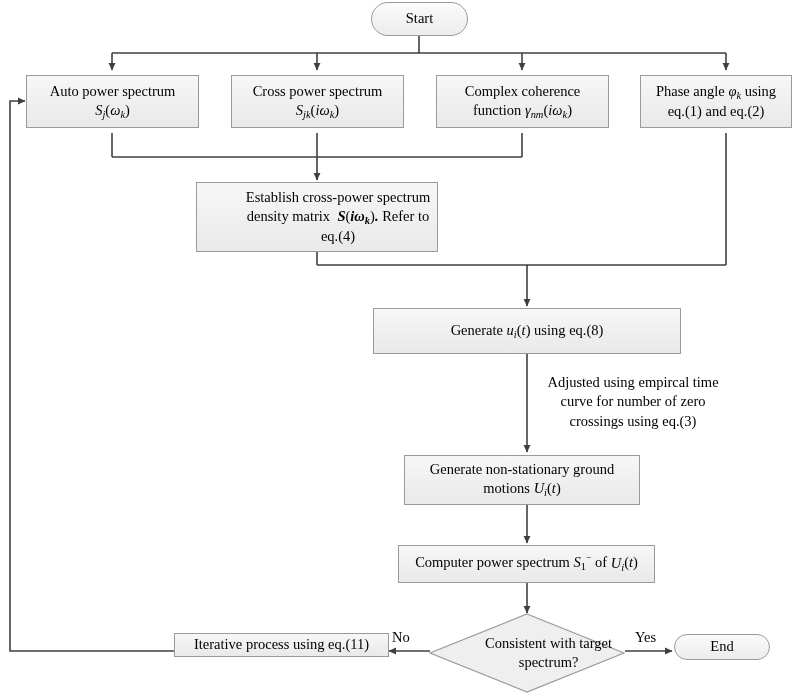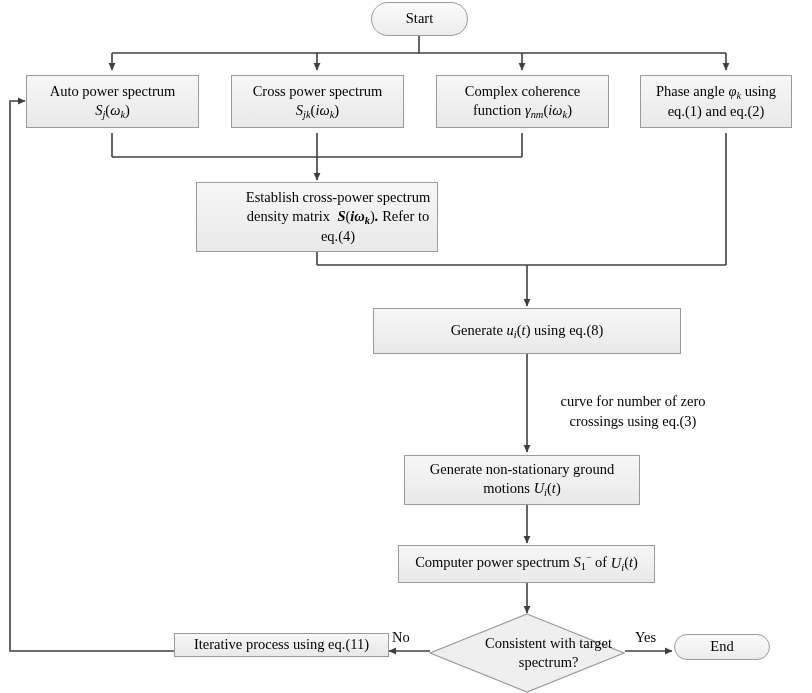--- a/index.html
+++ b/index.html
@@ -161,21 +161,21 @@
 
   <div class="node" style="left:196px; top:182px; width:242px; height:70px;padding-left:48px;">
     <span class="txt">Establish cross-power spectrum<br>density matrix&nbsp; <b class="bi">S</b>(<b class="bi">iω<sub>k</sub></b>)<b class="bi">.</b> Refer to<br>eq.(4)</span>
   </div>
 
   <div class="node" style="left:373px; top:308px; width:308px; height:46px;">
     <span class="txt">Generate <i class="v">u<sub>i</sub></i>(<i class="v">t</i>) using eq.(8)</span>
   </div>
 
   <div class="free-label" style="left:533px; top:373px; width:200px;">
-    <br>
+    <span>Adjusted using empircal time</span><br>
     <span>curve for number of zero</span><br>
     <span>crossings using eq.(3)</span>
   </div>
 
   <div class="node" style="left:404px; top:455px; width:236px; height:50px;">
     <span class="txt">Generate non-stationary ground<br>motions <i class="v">U<sub>i</sub></i>(<i class="v">t</i>)</span>
   </div>
 
   <div class="node" style="left:398px; top:545px; width:257px; height:38px;">
     <span class="txt">Computer power spectrum <i class="v">S</i><sub>1</sub><sup>⁻</sup> of <i class="v">U<sub>i</sub></i>(<i class="v">t</i>)</span>

